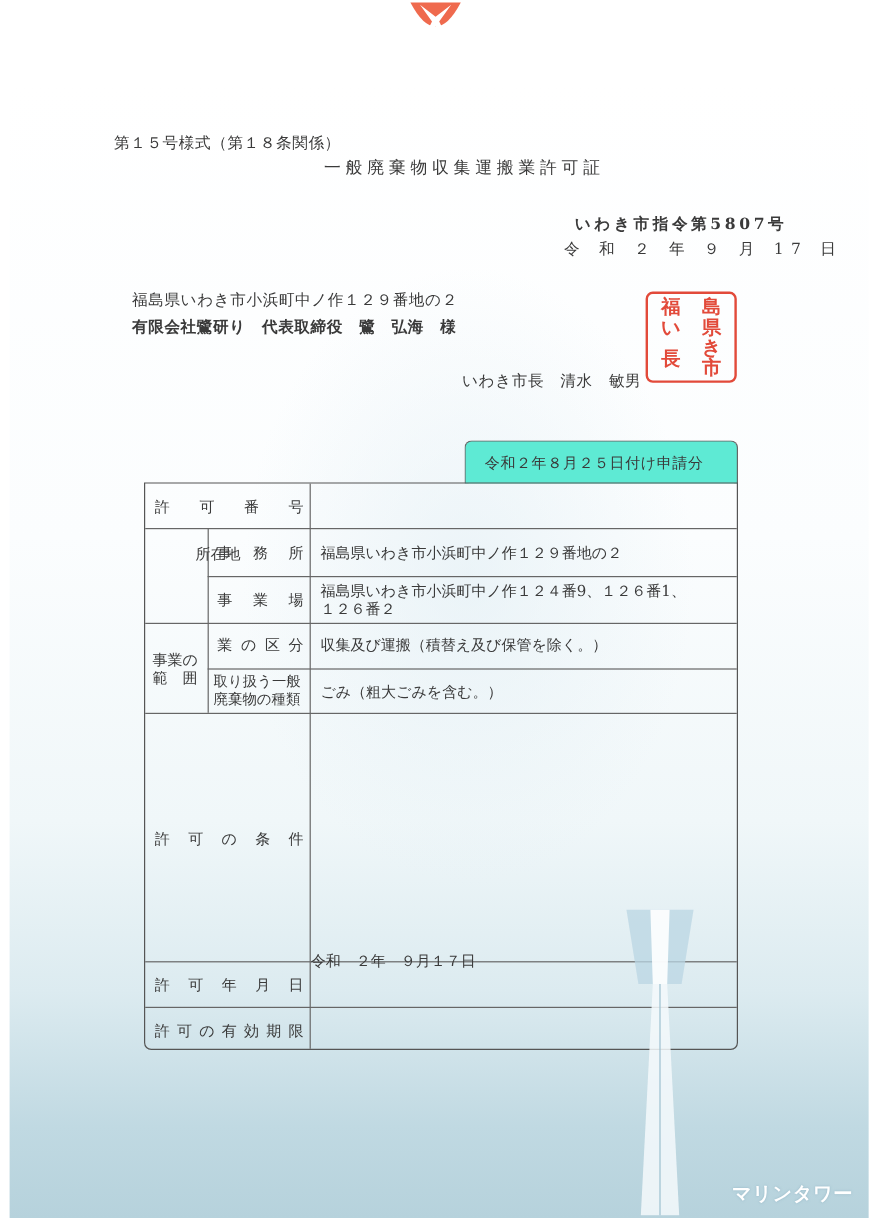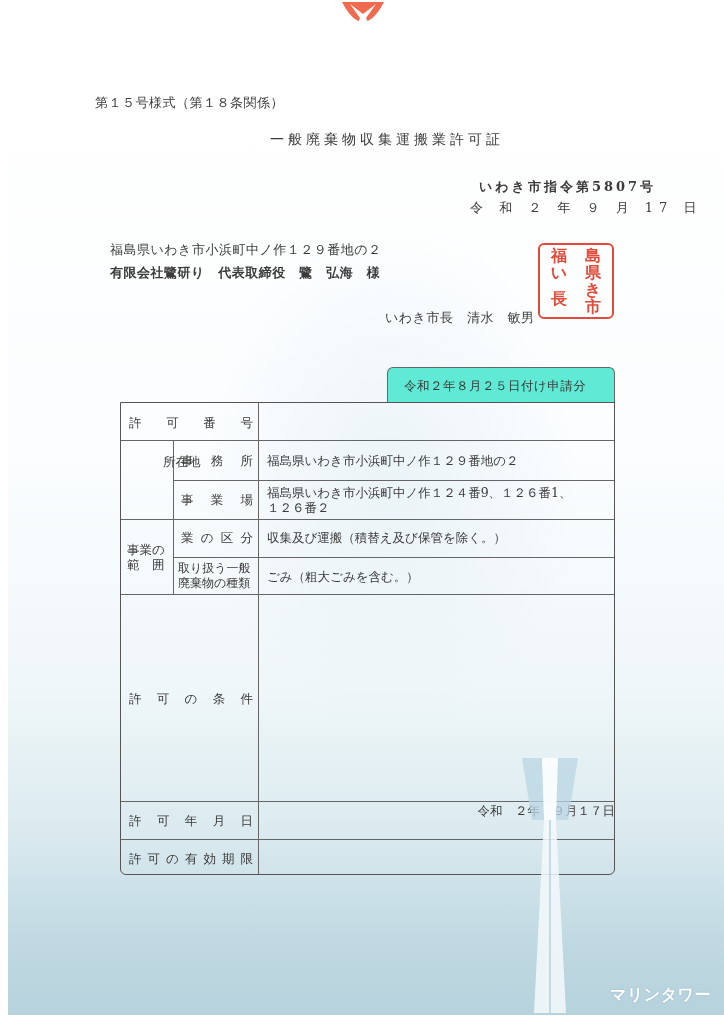--- a/index.html
+++ b/index.html
@@ -16,21 +16,21 @@
   }
   .bg-swirl {
     position:absolute; left:200px; top:220px; width:380px; height:520px;
     border-radius:50%;
     background:radial-gradient(ellipse at center, rgba(225,238,244,0.6) 0%, rgba(255,255,255,0) 70%);
   }
   .emblem {
     position:absolute; left:340px; top:0; width:46px; height:40px;
   }
   .abs { position:absolute; white-space:nowrap; font-size:13px; letter-spacing:0.5px; }
-  .form-no { left:95px; top:94px; }
+  .form-no { left:95px; top:110px; }
   .doc-title { left:270px; top:131px; font-size:14px; letter-spacing:4px; }
   .order-no { left:479px; top:178px; letter-spacing:3px;font-weight:bold; }
   .issue-date { left:470px; top:199px; letter-spacing:6px; }
   .addr1 { left:110px; top:241px; }
   .addr2 { left:110px; top:264px;font-weight:bold; }
   .mayor { left:385px; top:309px;font-family:Liberation Serif, serif; }
   .seal {
     position:absolute; left:538px; top:243px; width:76px; height:76px;
     border:2px solid #e24a3a; border-radius:6px;
     color:#e24a3a; font-size:21px; line-height:20px;
@@ -168,21 +168,21 @@
   </div>
   <div class="cell" style="left:146px;top:288px;"></div>
 
   <div class="cell spread" style="left:8px;top:410px;width:124px;">
     <span>許</span>
     <span>可</span>
     <span>年</span>
     <span>月</span>
     <span>日</span>
   </div>
-  <div class="cell" style="left:138px;width:356px;top:400px;text-align:right;">令和　２年　９月１７日</div>
+  <div class="cell" style="left:138px;width:356px;top:390px;text-align:left;">令和　２年　９月１７日</div>
 
   <div class="cell spread" style="left:8px;top:448px;width:124px;">
     <span>許</span>
     <span>可</span>
     <span>の</span>
     <span>有</span>
     <span>効</span>
     <span>期</span>
     <span>限</span>
   </div>

